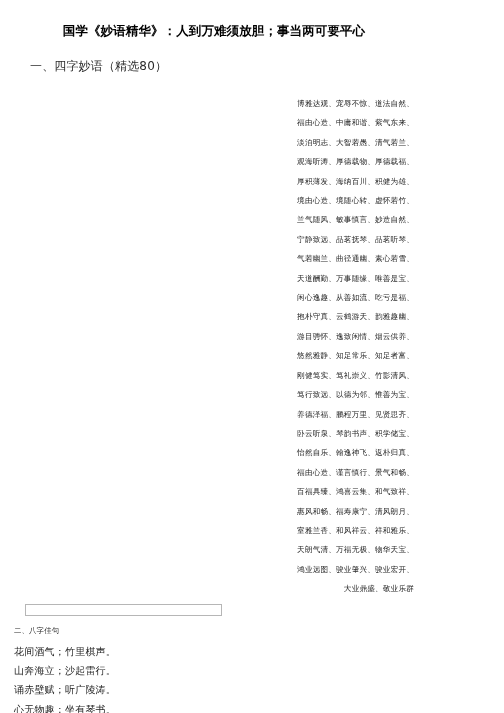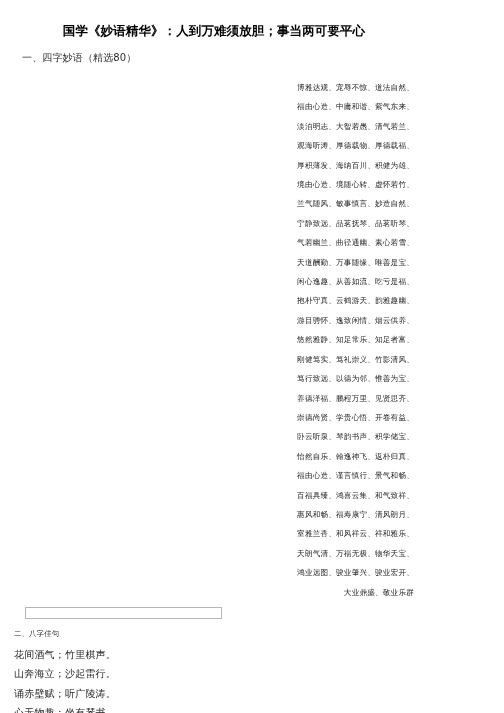--- a/index.html
+++ b/index.html
@@ -27,24 +27,24 @@
     color: #000000;
     letter-spacing: 0.1px;
     line-height: 18px;
     white-space: nowrap;
   }
   .body-area {
     padding: 0 14px;
     margin-top: 8px;
   }
   .section-heading {
-    font-size: 10px;
+    font-size: 12px;
     color: #2b2b2b;
     line-height: 20px;
-    margin: 8px;
+    margin: 16px;
     letter-spacing: 0.15px;
   }
   .phrase-line {
     font-size: 7.6px;
     color: #1f1f1f;
     line-height: 19.4px;
     margin: 0;
     letter-spacing: 0.2px;
     white-space: nowrap;
     text-align: right;
@@ -99,21 +99,20 @@
       <div class="phrase-line">宁静致远、品茗抚琴、品茗听琴、</div>
       <div class="phrase-line">气若幽兰、曲径通幽、素心若雪、</div>
       <div class="phrase-line">天道酬勤、万事随缘、唯善是宝、</div>
       <div class="phrase-line">闲心逸趣、从善如流、吃亏是福、</div>
       <div class="phrase-line">抱朴守真、云鹤游天、韵雅趣幽、</div>
       <div class="phrase-line">游目骋怀、逸致闲情、烟云供养、</div>
       <div class="phrase-line">悠然雅静、知足常乐、知足者富、</div>
       <div class="phrase-line">刚健笃实、笃礼崇义、竹影清风、</div>
       <div class="phrase-line">笃行致远、以德为邻、惟善为宝、</div>
       <div class="phrase-line">养德泽福、鹏程万里、见贤思齐、</div>
-      <div class="phrase-line">崇德尚贤、学贵心悟、开卷有益、</div>
       <div class="phrase-line">卧云听泉、琴韵书声、积学储宝、</div>
       <div class="phrase-line">怡然自乐、翰逸神飞、返朴归真、</div>
       <div class="phrase-line">福由心造、谨言慎行、景气和畅、</div>
       <div class="phrase-line">百福具臻、鸿喜云集、和气致祥、</div>
       <div class="phrase-line">惠风和畅、福寿康宁、清风朗月、</div>
       <div class="phrase-line">室雅兰香、和风祥云、祥和雅乐、</div>
       <div class="phrase-line">天朗气清、万福无极、物华天宝、</div>
       <div class="phrase-line">鸿业远图、骏业肇兴、骏业宏开、</div>
       <div class="phrase-line">大业鼎盛、敬业乐群</div>
     </div>

